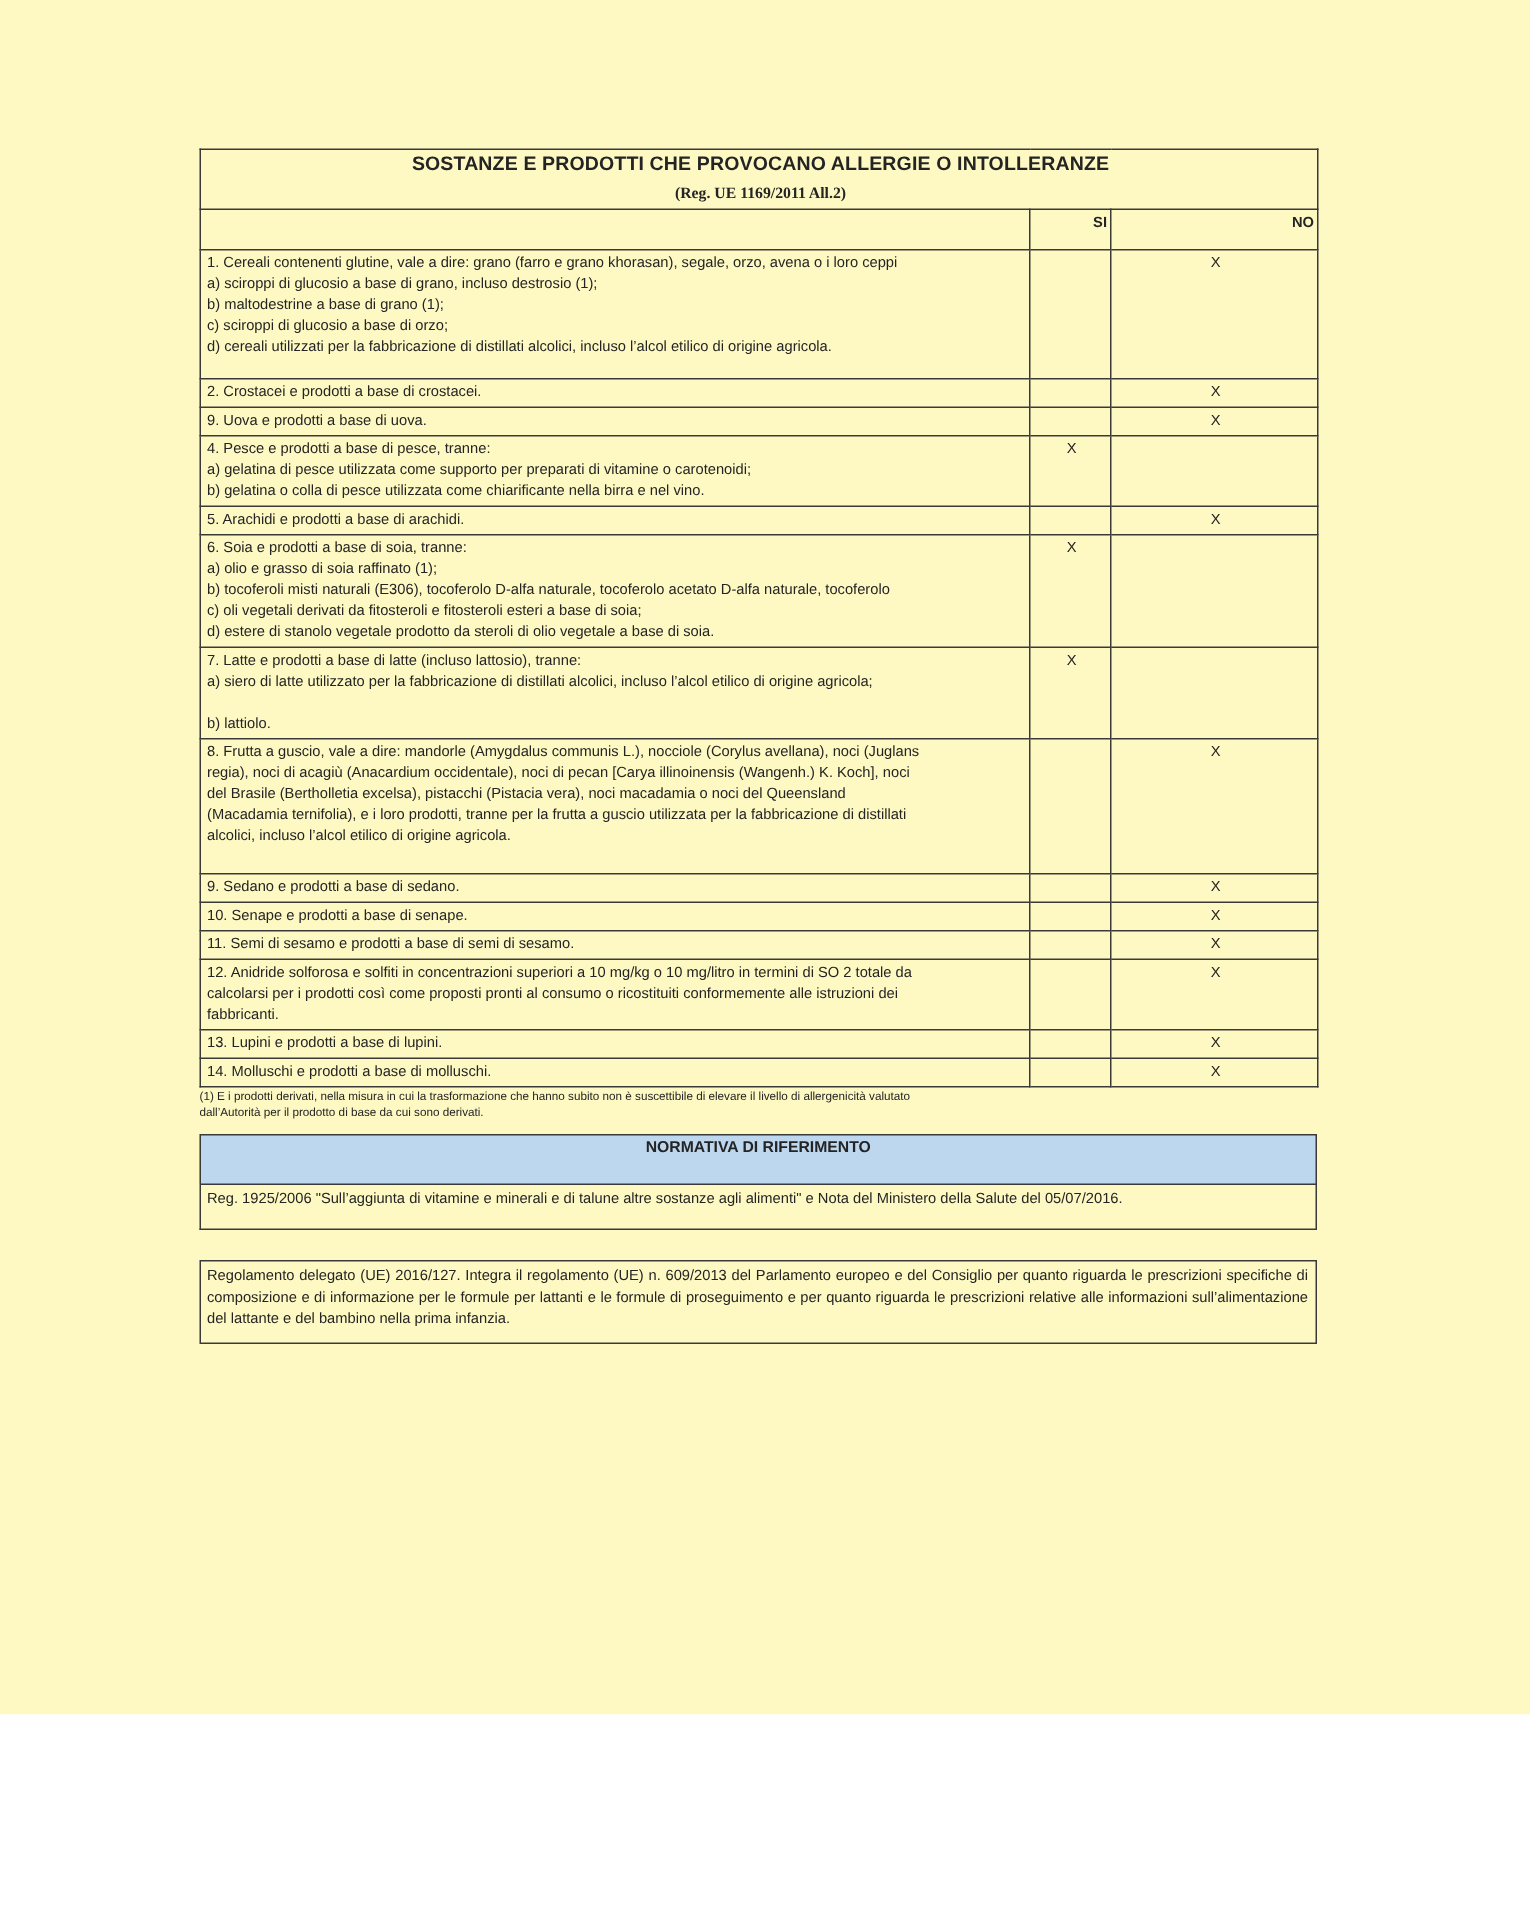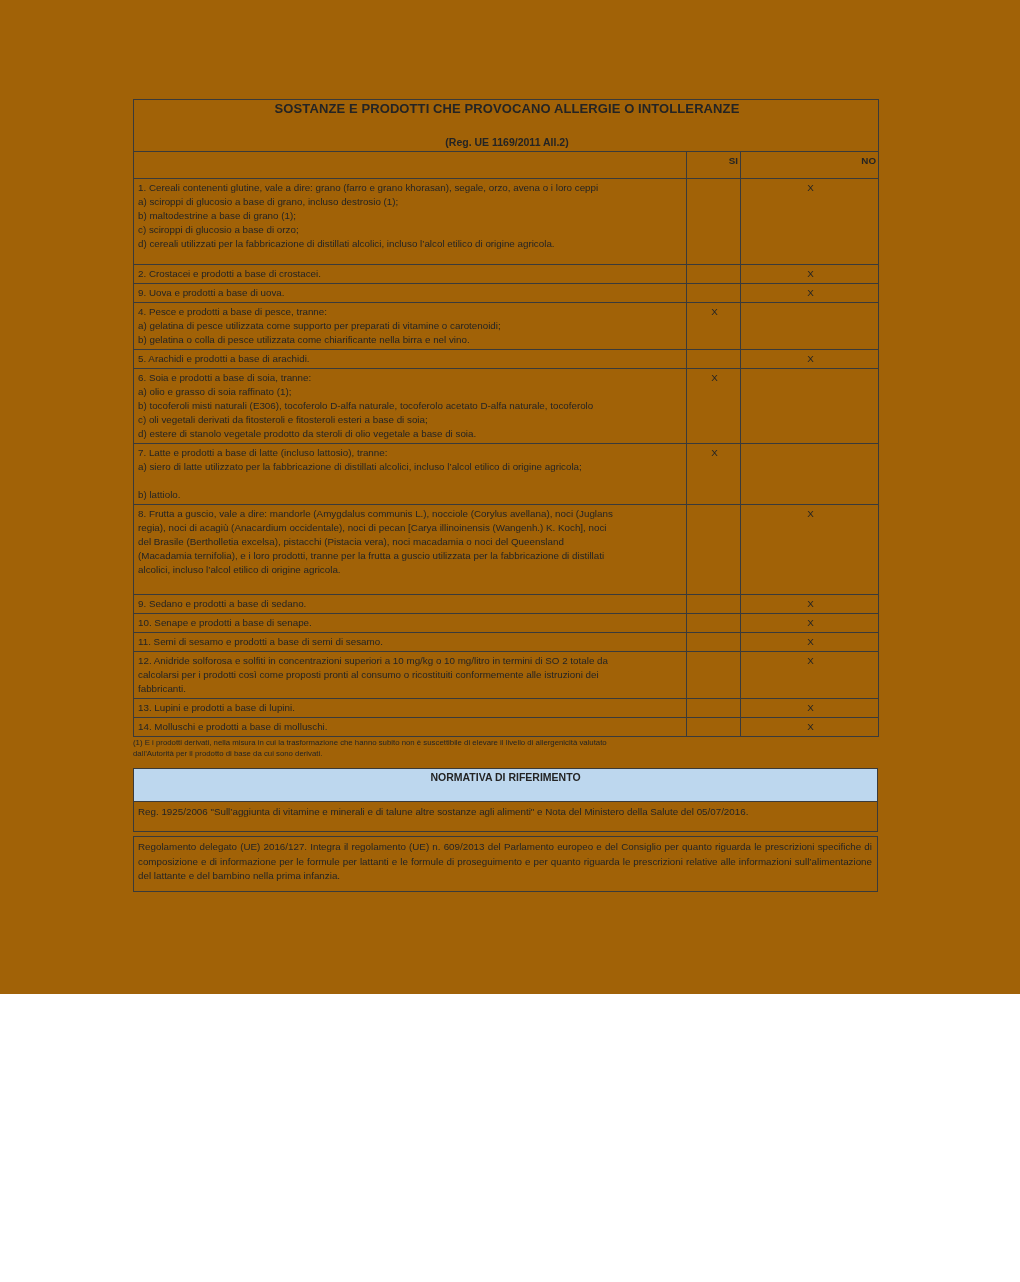--- a/index.html
+++ b/index.html
@@ -1,21 +1,21 @@
 <!DOCTYPE html>
 <html style="--header-bg: #bdd7ee; --border-col: #3a3a3a;"><head>
 <meta charset="utf-8">
 <style>
   * { box-sizing: border-box; }
   html, body { margin: 0; padding: 0; background: #ffffff; }
   .page {
     position: relative;
     width: 1020px;
-    height: 994px;
-    background: #a16207;
+    height: 1143px;
+    background: #fef9c3;
     font-family: "Liberation Sans", sans-serif;
     color: #242424;
     overflow: hidden;
   }
   .doc {
     position: absolute;
     left: 133px;
     top: 99px;
     width: 745px;
   }
@@ -26,21 +26,21 @@
   }
   table.allergen td {
     border: 1px solid var(--border-col, #3a3a3a);
     padding: 2px 2px 2px 4px;
     font-size: 9.8px;
     line-height: 14px;
     vertical-align: top;
   }
   td.title-cell { text-align: center; padding: 4px 2px 3px 2px; }
   .title-main { font-size: 13px; font-weight: bold; letter-spacing: 0.1px; }
-  .title-sub  { font-size: 10.5px; font-weight: bold; margin-top: 19px; }
+  .title-sub  { font-size: 10.5px; font-weight: bold; margin-top: 7px; font-family: Liberation Serif, serif; }
   td.colhead {
     text-align: right;
     font-weight: bold;
     font-size: 15px;
     vertical-align: middle;
     height: 27px;
     padding: 2px;
   }
   td.desc { white-space: pre-line; }
   td.mark {
@@ -73,21 +73,21 @@
   }
   .norm-item-first {
     border: 1px solid var(--border-col, #3a3a3a);
     border-top: none;
     font-size: 9.8px;
     line-height: 14px;
     padding: 3px 5px 12px 4px;
   }
   .norm-item-second {
     border: 1px solid var(--border-col, #3a3a3a);
-    margin-top: 4px;
+    margin-top: 20px;
     font-size: 9.8px;
     line-height: 14.5px;
     padding: 3px 5px 7px 4px;
     text-align: justify;
   }
   .faint-line {
     position: absolute;
     left: 285px;
     top: 1271px;
     width: 585px;

